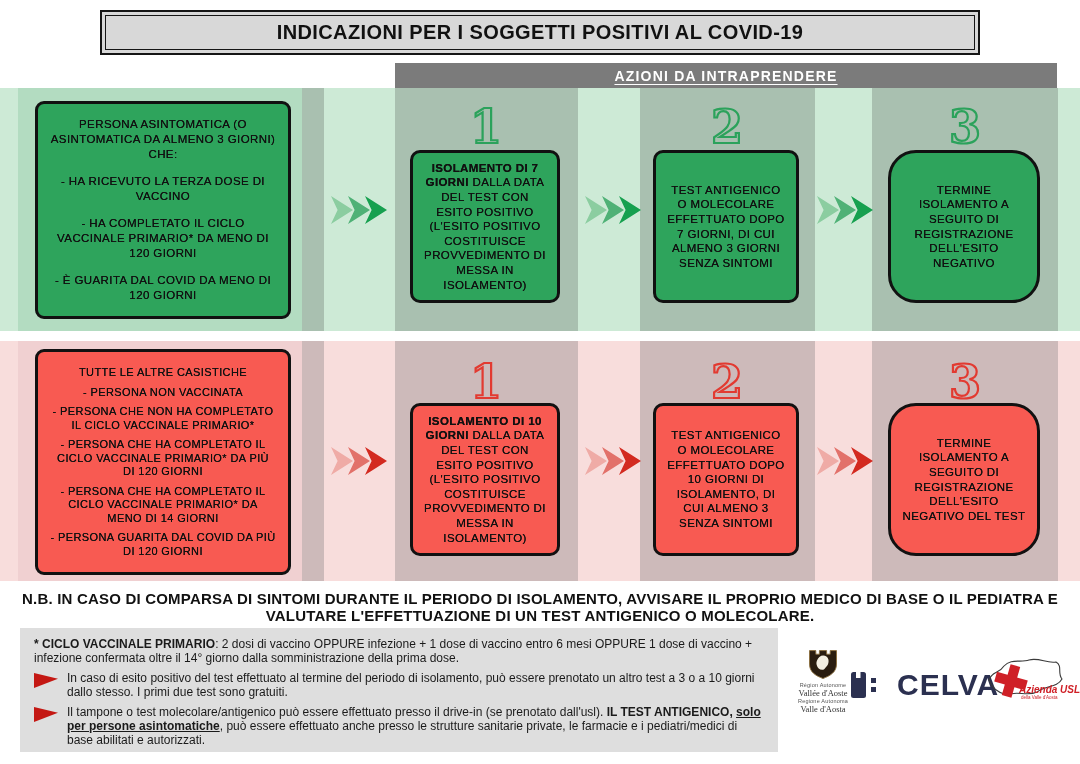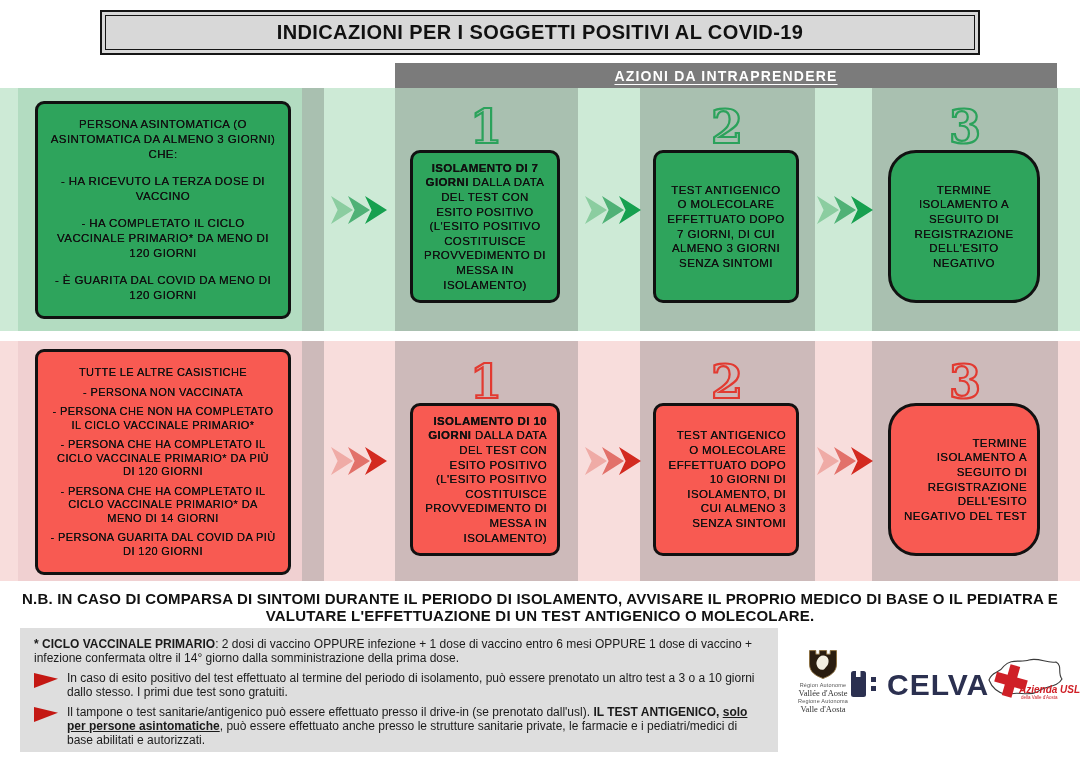--- a/index.html
+++ b/index.html
@@ -46,21 +46,21 @@
   
   .stepbox{position:absolute;top:62px;height:153px;border:3px solid #111;border-radius:10px;
            display:flex;flex-direction:column;justify-content:center;text-align:center;
            padding:8px 10px;box-sizing:border-box;font-size:11.5px;line-height:14.6px;}
   .stepbox span{letter-spacing:.4px;text-shadow:0 0 .6px #111;}
   .lead{font-weight:700;}
   .b1{left:410px;width:150px;}
   .b2{left:653px;width:146px;}
   .b3{left:888px;width:152px;border-radius:28px;}
   .g-fill{background:#2ea45c;}
-  .r-fill{background:#f85a52;text-align:right;}
+  .r-fill{background:#f85a52;}
 
   
   .num{position:absolute;width:90px;height:52px;}
   .g-row .num{top:11px;}
   .r-row .num{top:13px;}
   .n1{left:441px;}.n2{left:682px;}.n3{left:920px;}
 
   
   .chevset{position:absolute;width:58px;height:28px;}
   .g-row .chevset{top:108px;}
@@ -88,21 +88,21 @@
   .bullet{display:flex;gap:9px;margin-top:6px;}
   .flag{flex:0 0 auto;width:24px;height:15px;margin-top:2px;background:#c41813;
         clip-path:polygon(0 0,100% 38%,0 100%);}
 
   
   .logos{position:absolute;left:780px;top:626px;width:300px;height:104px;}
   .region{position:absolute;left:12px;top:22px;width:62px;text-align:center;}
   .region svg{display:block;margin:0 auto;}
   .rl-sm{font-size:5.5px;color:#555;letter-spacing:.2px;line-height:6.5px;}
   .rl-lg{font-size:8.5px;color:#333;font-family:"Liberation Serif",serif;line-height:9.5px;}
-  .celva{position:absolute;left:70px;top:42px;display:flex;align-items:flex-start;gap:9px;}
+  .celva{position:absolute;left:70px;top:42px;display:flex;align-items:center;gap:19px;}
   .celva-word{font-size:30px;font-weight:700;color:#2b3050;letter-spacing:1px;}
   .usl{position:absolute;left:203px;top:28px;width:94px;height:60px;}
   .usl-name{position:absolute;left:36px;top:30px;font-size:10px;font-weight:700;font-style:italic;
             color:#cf2027;white-space:nowrap;}
   .usl-sub{position:absolute;left:38px;top:41px;font-size:4.5px;color:#cf2027;white-space:nowrap;}
 </style>
 </head>
 <body>
 
 <div class="canvas">
@@ -220,21 +220,21 @@
   <div class="nb">N.B. IN CASO DI COMPARSA DI SINTOMI DURANTE IL PERIODO DI ISOLAMENTO, AVVISARE IL PROPRIO MEDICO DI BASE O IL PEDIATRA E VALUTARE L'EFFETTUAZIONE DI UN TEST ANTIGENICO O MOLECOLARE.</div>
 
   <div class="foot">
     <div><span class="b">* CICLO VACCINALE PRIMARIO</span><span>: 2 dosi di vaccino OPPURE infezione + 1 dose di vaccino entro 6 mesi OPPURE 1 dose di vaccino + infezione confermata oltre il 14° giorno dalla somministrazione della prima dose.</span></div>
     <div class="bullet">
       <div class="flag"></div>
       <div><span>In caso di esito positivo del test effettuato al termine del periodo di isolamento, può essere prenotato un altro test a 3 o a 10 giorni dallo stesso. I primi due test sono gratuiti.</span><span class="b"></span><span class="u"></span><span></span></div>
     </div>
     <div class="bullet">
       <div class="flag"></div>
-      <div><span>Il tampone o test sanitarie/antigenico può essere effettuato presso il drive-in (se prenotato dall'usl). </span><span class="b">IL TEST ANTIGENICO, </span><span class="u">solo per persone asintomatiche</span><span>, può essere effettuato anche presso le strutture sanitarie private, le farmacie e i pediatri/medici di base abilitati e autorizzati.</span></div>
+      <div><span>Il tampone o test molecolare/antigenico può essere effettuato presso il drive-in (se prenotato dall'usl). </span><span class="b">IL TEST ANTIGENICO, </span><span class="u">solo per persone asintomatiche</span><span>, può essere effettuato anche presso le strutture sanitarie private, le farmacie e i pediatri/medici di base abilitati e autorizzati.</span></div>
     </div>
   </div>
 
   <div class="logos">
 
     <div class="region">
       <svg width="36" height="34" viewBox="0 0 40 36">
         <path d="M5 2 h7 v4 h4 v-4 h8 v4 h4 v-4 h7 v15 c0 9 -7 13 -15 16 c-8 -3 -15 -7 -15 -16 Z" fill="#2a1d10" stroke="#8a6d3b" stroke-width="1"></path>
         <path d="M16 9 c4 -3 9 -1 10 3 c1 5 -2 8 -5 11 c-4 1 -7 -1 -8 -5 c-1 -4 1 -7 3 -9 Z" fill="#f4efe2"></path>
       </svg>

